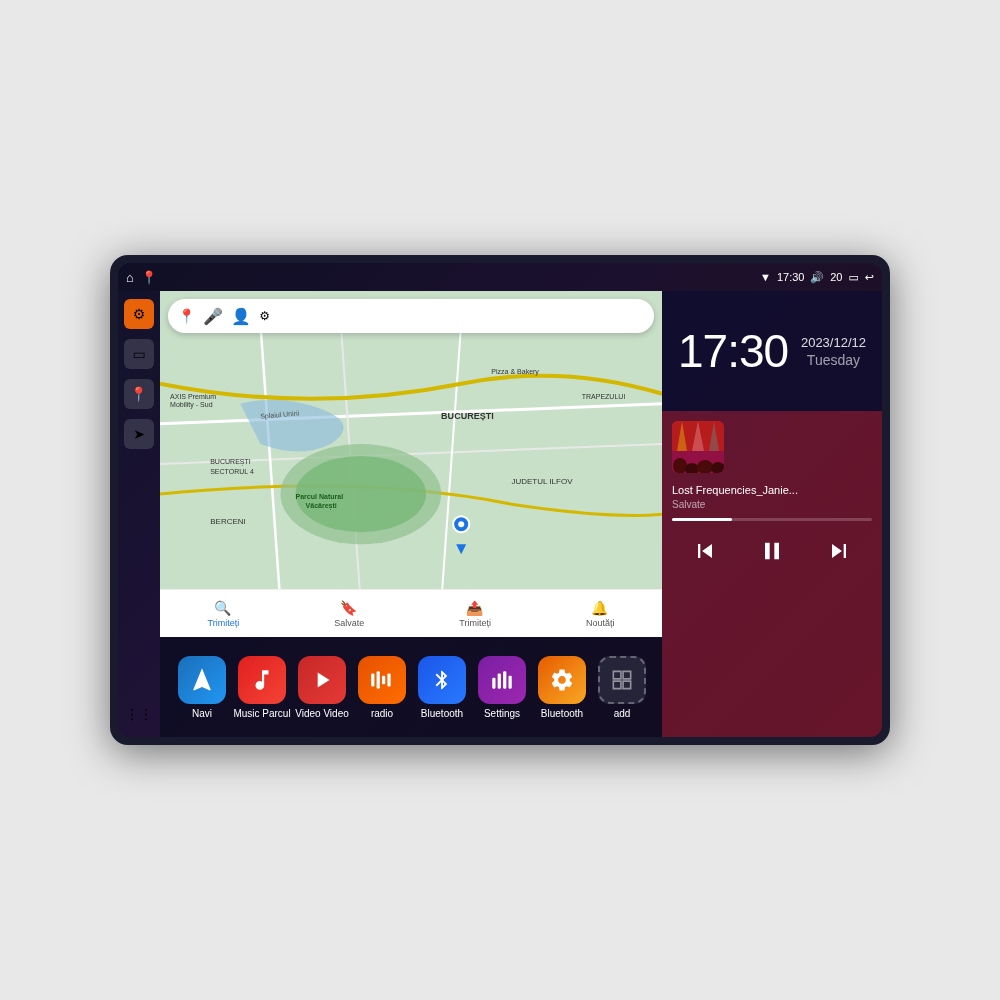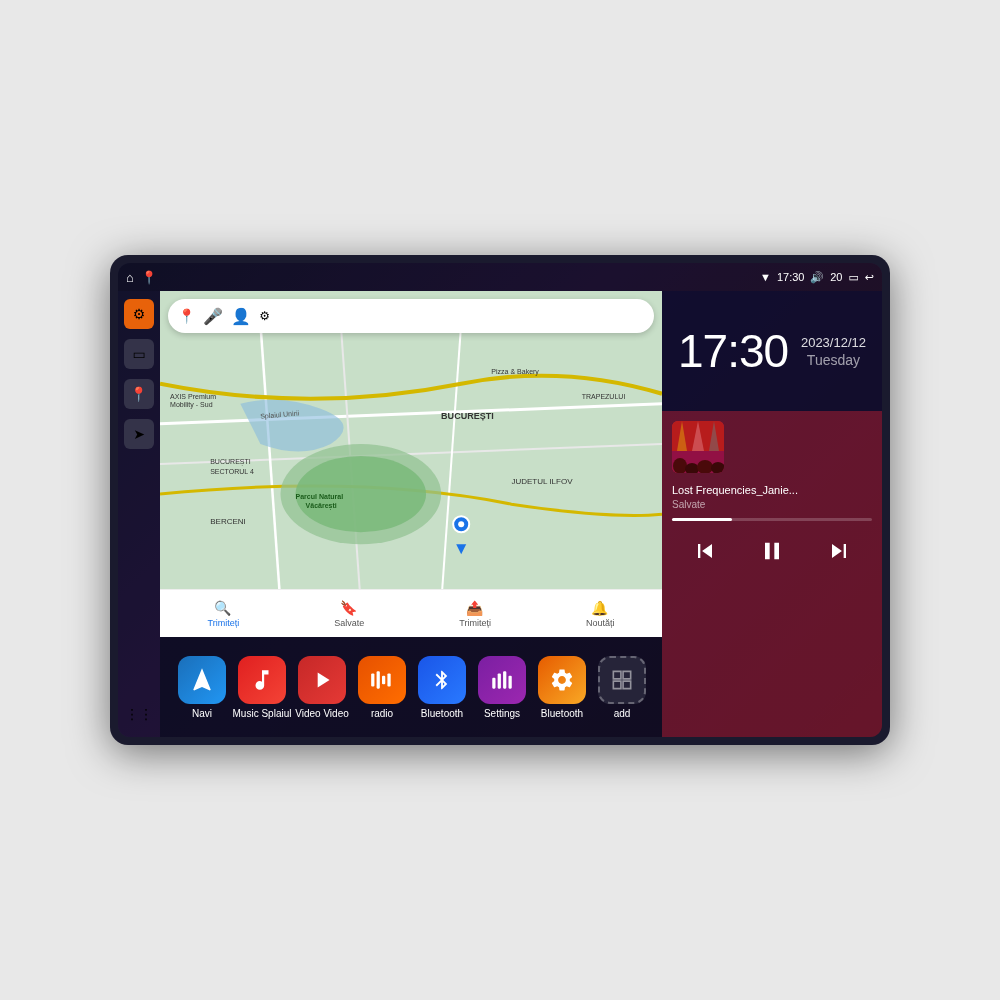--- a/index.html
+++ b/index.html
@@ -412,21 +412,21 @@
                 </svg>
             </div>
             <span class="app-label">Navi</span>
           </div>
           <div class="app-item">
             <div class="app-icon-wrap icon-music">
               <svg width="26" height="26" viewBox="0 0 24 24" fill="white">
                   <path d="M12 3v10.55c-.59-.34-1.27-.55-2-.55-2.21 0-4 1.79-4 4s1.79 4 4 4 4-1.79 4-4V7h4V3h-6z"></path>
                 </svg>
             </div>
-            <span class="app-label">Music Splaiul</span>
+            <span class="app-label">Music Parcul</span>
           </div>
           <div class="app-item">
             <div class="app-icon-wrap icon-video">
               <svg width="26" height="26" viewBox="0 0 24 24" fill="white">
                   <path d="M8 5v14l11-7z"></path>
                 </svg>
             </div>
             <span class="app-label">Video Video</span>
           </div>
           <div class="app-item">

